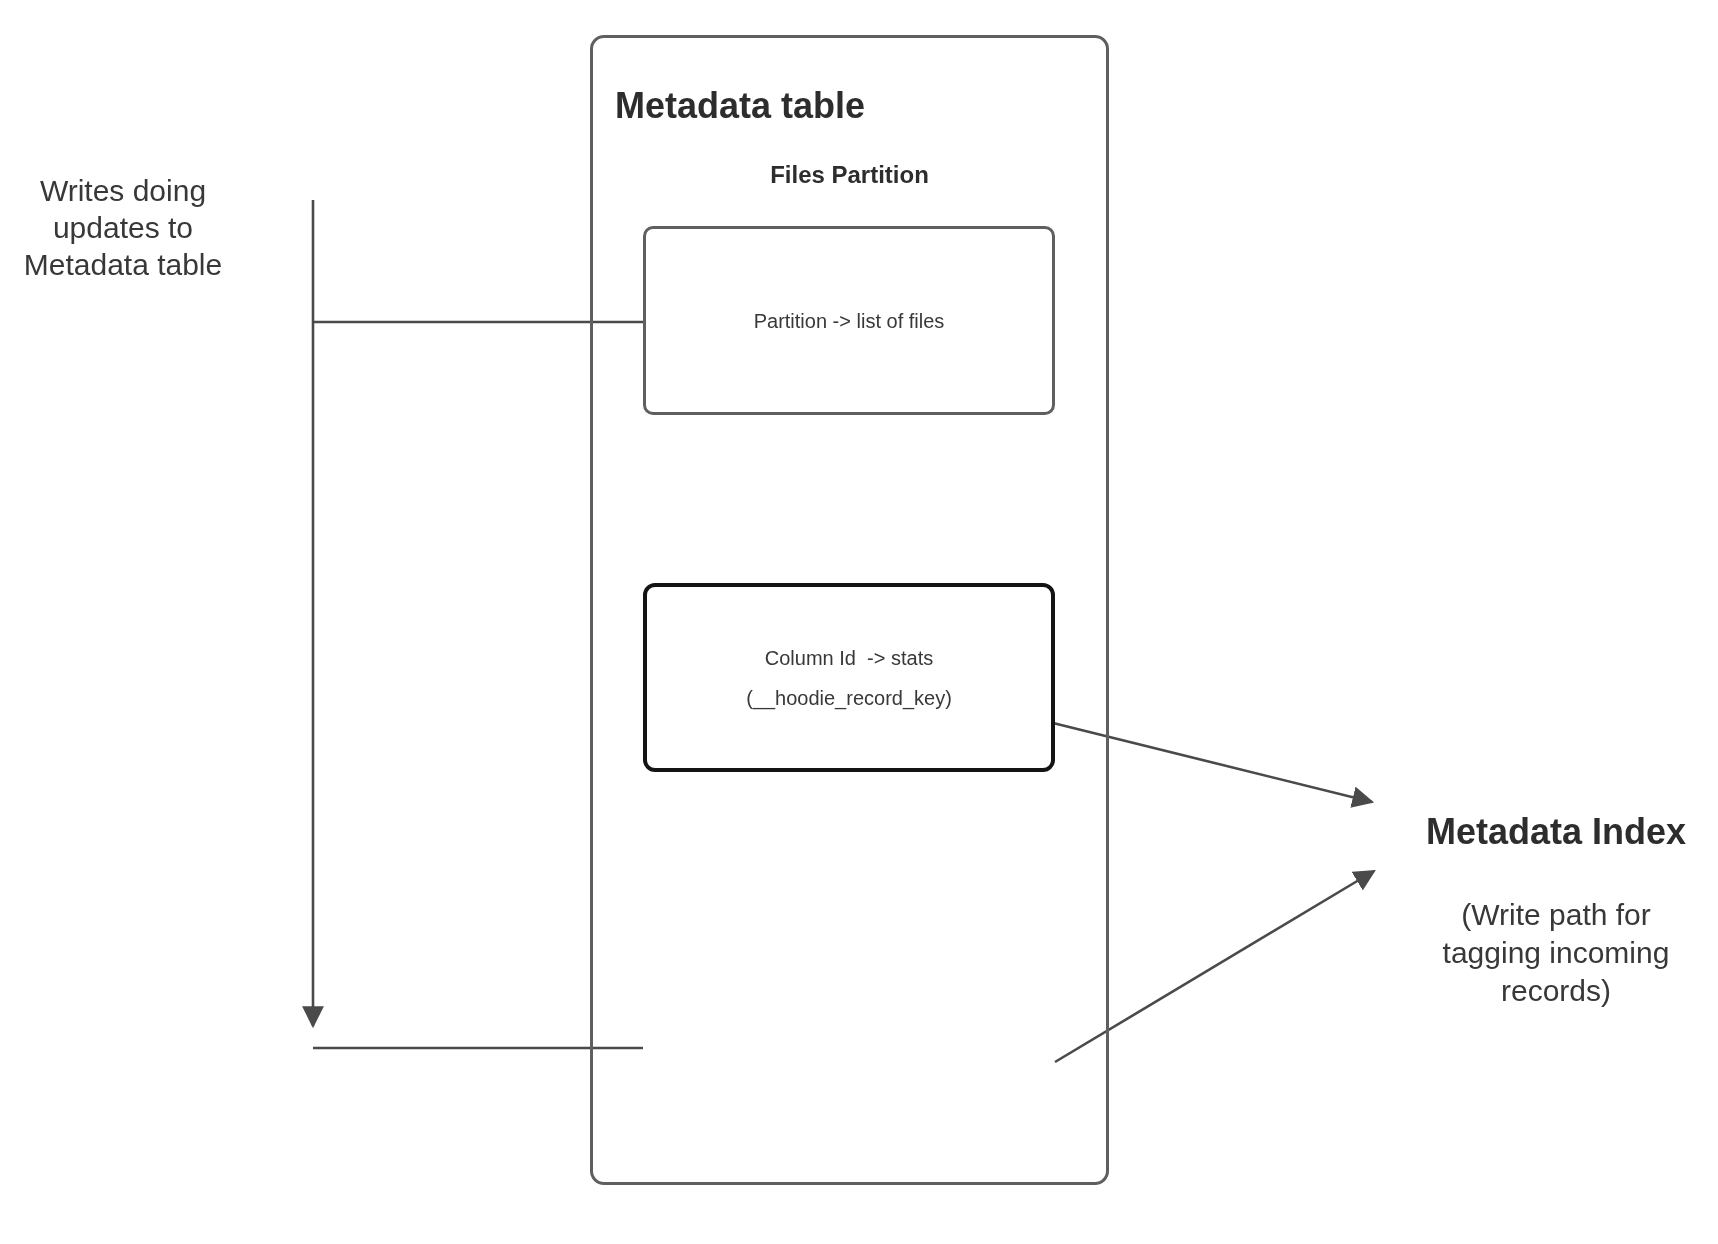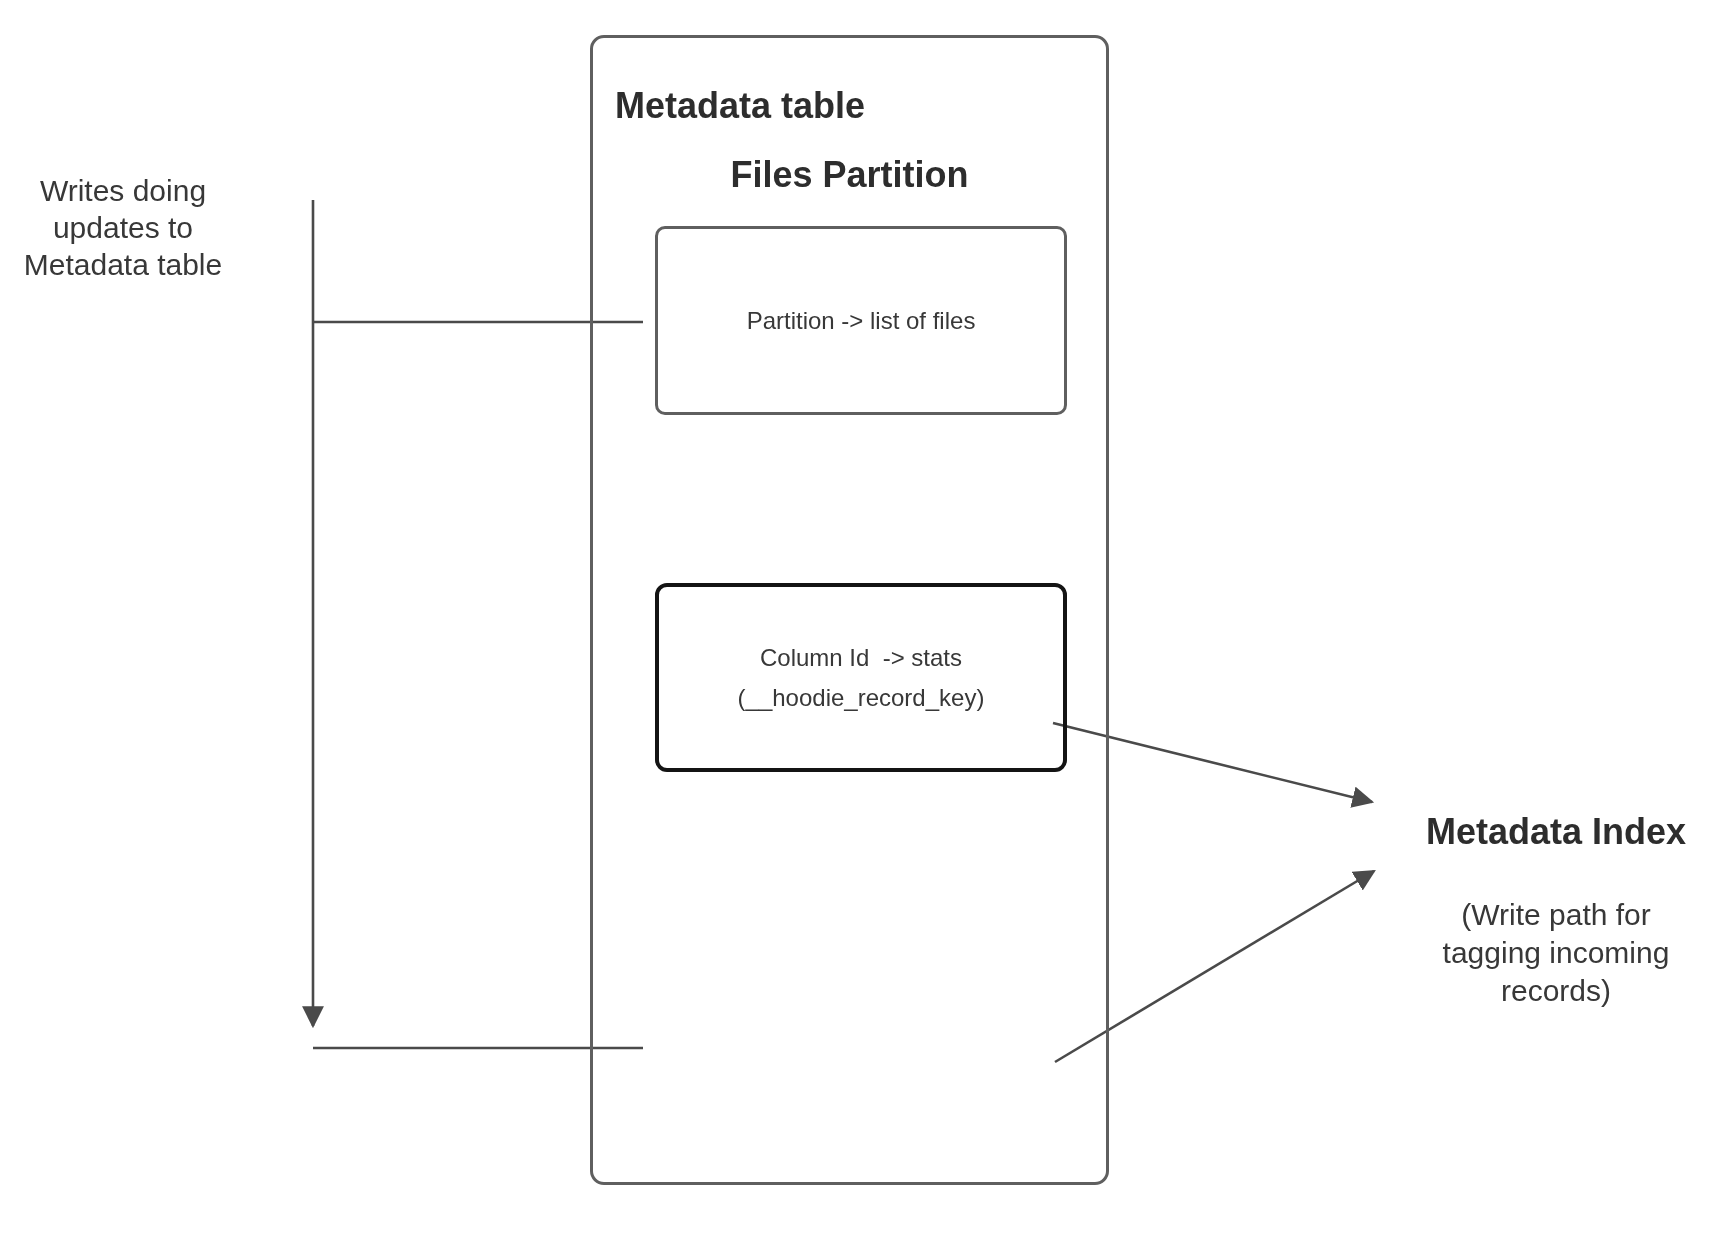--- a/index.html
+++ b/index.html
@@ -54,44 +54,43 @@
     left: 615px;
     top: 84px;
     font-size: 36px;
     line-height: 44px;
     font-weight: bold;
   }
 
   .section-heading {
     left: 590px;
     width: 519px;
-    font-size: 36px;
+    font-size: 24px;
     font-weight: bold;
     line-height: 46px;
   }
   .files-heading   { top: 152px; }
   .cstats-heading  { top: 472px; }
   .bloom-heading   { top: 856px; }
 
   .inner-box {
     position: absolute;
     left: 643px;
     width: 412px;
     height: 189px;
     border: 3px solid #5f5f5f;
     border-radius: 10px;
     box-sizing: border-box;
     display: flex;
     align-items: center;
     justify-content: center;
     text-align: center;
-    font-size: 24px;
+    font-size: 20px;
     line-height: 40px;
     color: #383838;
-    margin-left: 12px;
   }
   .files-box  { top: 226px; }
   .cstats-box {
     top: 583px;
     border: 4px solid #141414;
     border-radius: 12px;
   }
   .bloom-box  { top: 966px; height: 191px; }
   .box-label { white-space: pre-wrap; }
 

